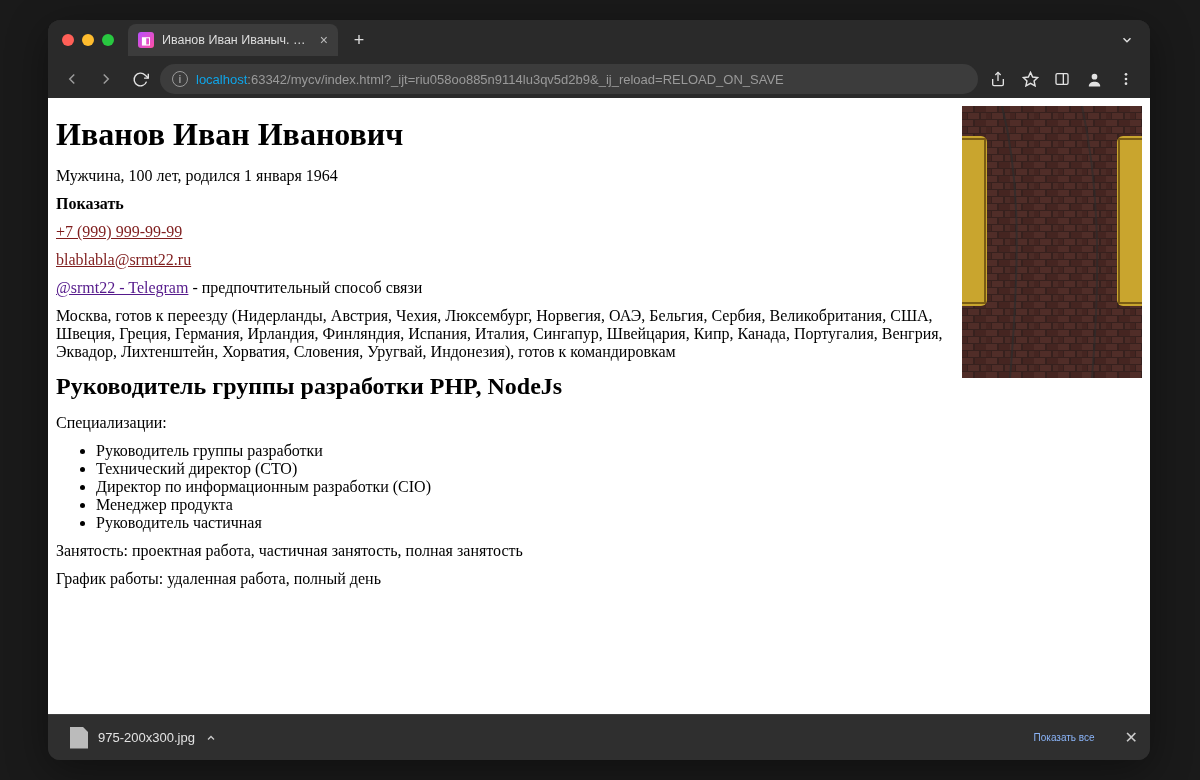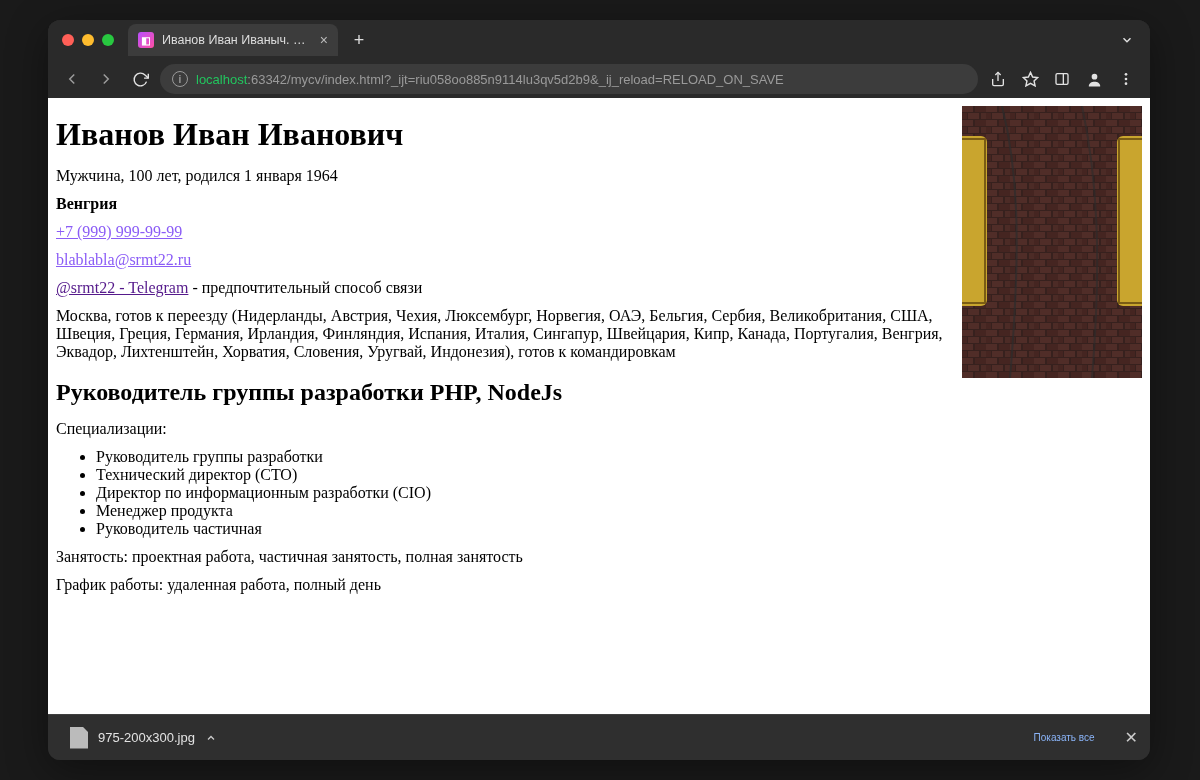--- a/index.html
+++ b/index.html
@@ -78,35 +78,35 @@
     display:flex; align-items:center;
     padding:0 12px; gap:8px;
     color:#9a9a9a; font-size:13px;
   }
   .addr .info-icon {
     width:16px;height:16px;border:1.5px solid #9a9a9a;border-radius:50%;
     display:flex;align-items:center;justify-content:center;
     font-size:10px;font-weight:bold;
   }
   .addr-text { color:#9a9a9a; white-space:nowrap; overflow:hidden; }
-  .addr-text .host { color:#22c55e; }
+  .addr-text .host { color:#0ea5e9; }
   .right-icons { display:flex; gap:4px; }
   
   .page {
     flex:1; background:#fff; color:#000;
     overflow:auto; position:relative;
     padding: 8px 8px 8px 8px;
     font-family: "Times New Roman", serif;
     font-size:16px;
   }
   .page h1 { font-size:32px; margin: 10px 0 14px 0; font-weight:bold; }
-  .page h2 { font-size:24px; margin: 18px 0 14px 0; font-weight:bold; }
+  .page h2 { font-size:24px; margin: 12px 0 14px 0; font-weight:bold; }
   .page p { margin: 10px 0; }
   .page b { font-weight:bold; }
-  .page a { color:#8b5cf6; text-decoration:underline; }
+  .page a { color:#7f1d1d; text-decoration:underline; }
   .page a.visited { color:#551a8b; }
   .page ul { margin:10px 0; padding-left:40px; }
   .page li { list-style:disc; }
   .photo {
     float:right; width:180px; height:272px;
     margin-left: 8px;
   }
   .photo svg { display:block; }
   .p-tight { margin: 2px 0; }
   
@@ -234,21 +234,21 @@
         <rect x="-28" y="33" width="51" height="164" fill="none" stroke="#7a5c14" stroke-width="2"></rect>
         <rect x="155" y="30" width="55" height="170" fill="#c9a52e" rx="6"></rect>
         <rect x="157" y="33" width="51" height="164" fill="none" stroke="#7a5c14" stroke-width="2"></rect>
         <path d="M40 0 C 55 60, 60 130, 48 272" stroke="#2c2c2c" stroke-width="2" fill="none" opacity="0.7"></path>
         <path d="M120 0 C 135 70, 140 150, 130 272" stroke="#2c2c2c" stroke-width="2" fill="none" opacity="0.6"></path>
       </svg>
     </div>
 
     <h1>Иванов Иван Иванович</h1>
     <p>Мужчина, 100 лет, родился 1 января 1964</p>
-    <p><b>Венгрия</b></p>
+    <p><b>Показать</b></p>
     <p><a href="#">+7 (999) 999-99-99</a></p>
     <p><a href="#">blablabla@srmt22.ru</a></p>
     <p><a href="#" class="visited">@srmt22 - Telegram</a><span> - предпочтительный способ связи</span></p>
     <p>Москва, готов к переезду (Нидерланды, Австрия, Чехия, Люксембург, Норвегия, ОАЭ, Бельгия, Сербия, Великобритания, США, Швеция, Греция, Германия, Ирландия, Финляндия, Испания, Италия, Сингапур, Швейцария, Кипр, Канада, Португалия, Венгрия, Эквадор, Лихтенштейн, Хорватия, Словения, Уругвай, Индонезия), готов к командировкам</p>
 
     <h2>Руководитель группы разработки PHP, NodeJs</h2>
     <p>Специализации:</p>
     <ul>
       <li>Руководитель группы разработки</li>
       <li>Технический директор (CTO)</li>

